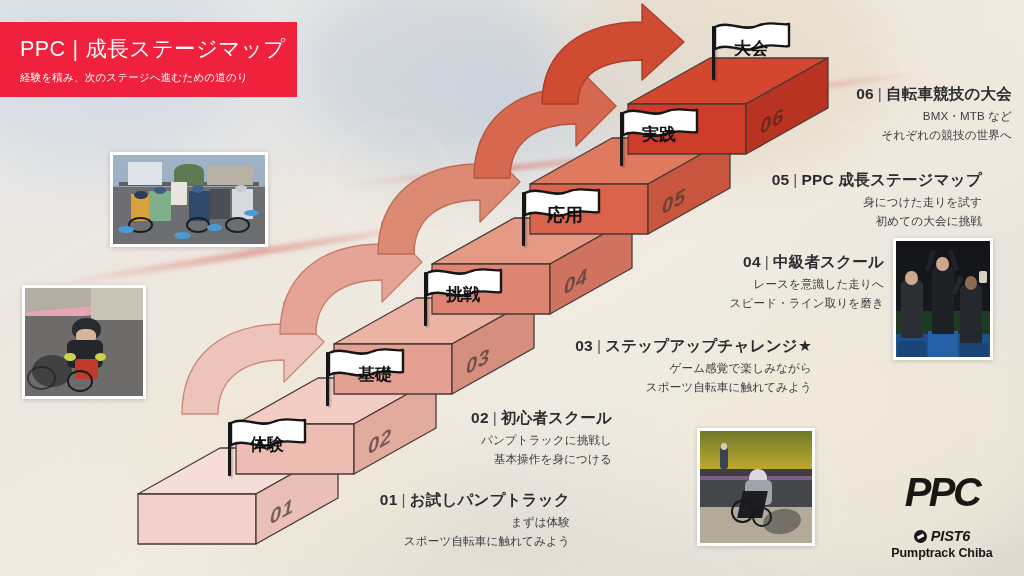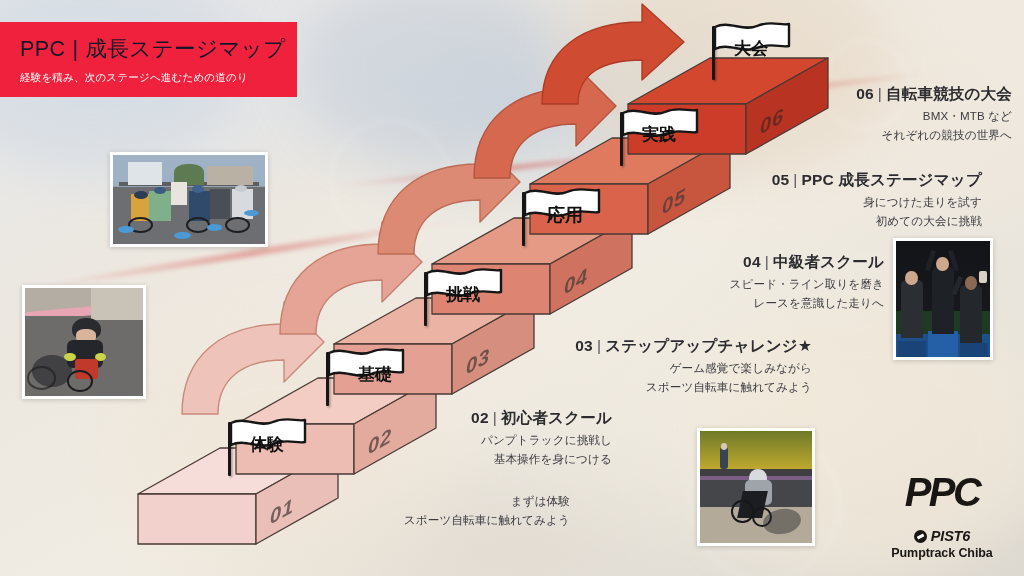--- a/index.html
+++ b/index.html
@@ -40,21 +40,21 @@
   }
 
   
   .banner {
     position:absolute; left:0; top:22px; width:297px; height:75px;
     background:var(--brand,#f0213c);
     display:flex; flex-direction:column; justify-content:center;
     padding-left:20px;
     z-index:40;
   }
-  .banner-title { font-size:21.5px; color:#0f172a; letter-spacing:.4px; white-space:nowrap; }
+  .banner-title { font-size:21.5px; color:#ffffff; letter-spacing:.4px; white-space:nowrap; }
   .banner-title .sep { display:inline-block; padding:0 7px; font-weight:300; opacity:.95; }
   .banner-sub { font-size:10.5px; color:#fff; margin-top:8px; letter-spacing:.2px; white-space:nowrap; }
 
   
   .step { position:absolute; z-index:20; }
 
   .num {
     position:absolute;
     font-style:italic; font-weight:600;
     color:#4a3a36; opacity:.72;
@@ -341,20 +341,23 @@
   </div>
 
   <div class="banner">
     <div class="banner-title">
       <span>PPC</span><span class="sep">|</span><span>成長ステージマップ</span>
     </div>
     <div class="banner-sub">経験を積み、次のステージへ進むための道のり</div>
   </div>
 
   <div class="desc" style="left:330px;top:490px;width:240px;">
+    <div class="head">
+      <span class="idx">01</span><span class="bar">|</span><span class="ttl">お試しパンプトラック</span>
+    </div>
     <div class="line">まずは体験</div>
     <div class="line">スポーツ自転車に触れてみよう</div>
   </div>
 
   <div class="desc" style="left:378px;top:408px;width:234px;">
     <div class="head">
       <span class="idx">02</span><span class="bar">|</span><span class="ttl">初心者スクール</span>
     </div>
     <div class="line">パンプトラックに挑戦し</div>
     <div class="line">基本操作を身につける</div>
@@ -365,22 +368,22 @@
       <span class="idx">03</span><span class="bar">|</span><span class="ttl">ステップアップチャレンジ★</span>
     </div>
     <div class="line">ゲーム感覚で楽しみながら</div>
     <div class="line">スポーツ自転車に触れてみよう</div>
   </div>
 
   <div class="desc" style="left:620px;top:252px;width:264px;">
     <div class="head">
       <span class="idx">04</span><span class="bar">|</span><span class="ttl">中級者スクール</span>
     </div>
+    <div class="line">レースを意識した走りへ</div>
     <div class="line">スピード・ライン取りを磨き</div>
-    <div class="line">レースを意識した走りへ</div>
   </div>
 
   <div class="desc" style="left:710px;top:170px;width:272px;">
     <div class="head">
       <span class="idx">05</span><span class="bar">|</span><span class="ttl">PPC 成長ステージマップ</span>
     </div>
     <div class="line">身につけた走りを試す</div>
     <div class="line">初めての大会に挑戦</div>
   </div>
 

